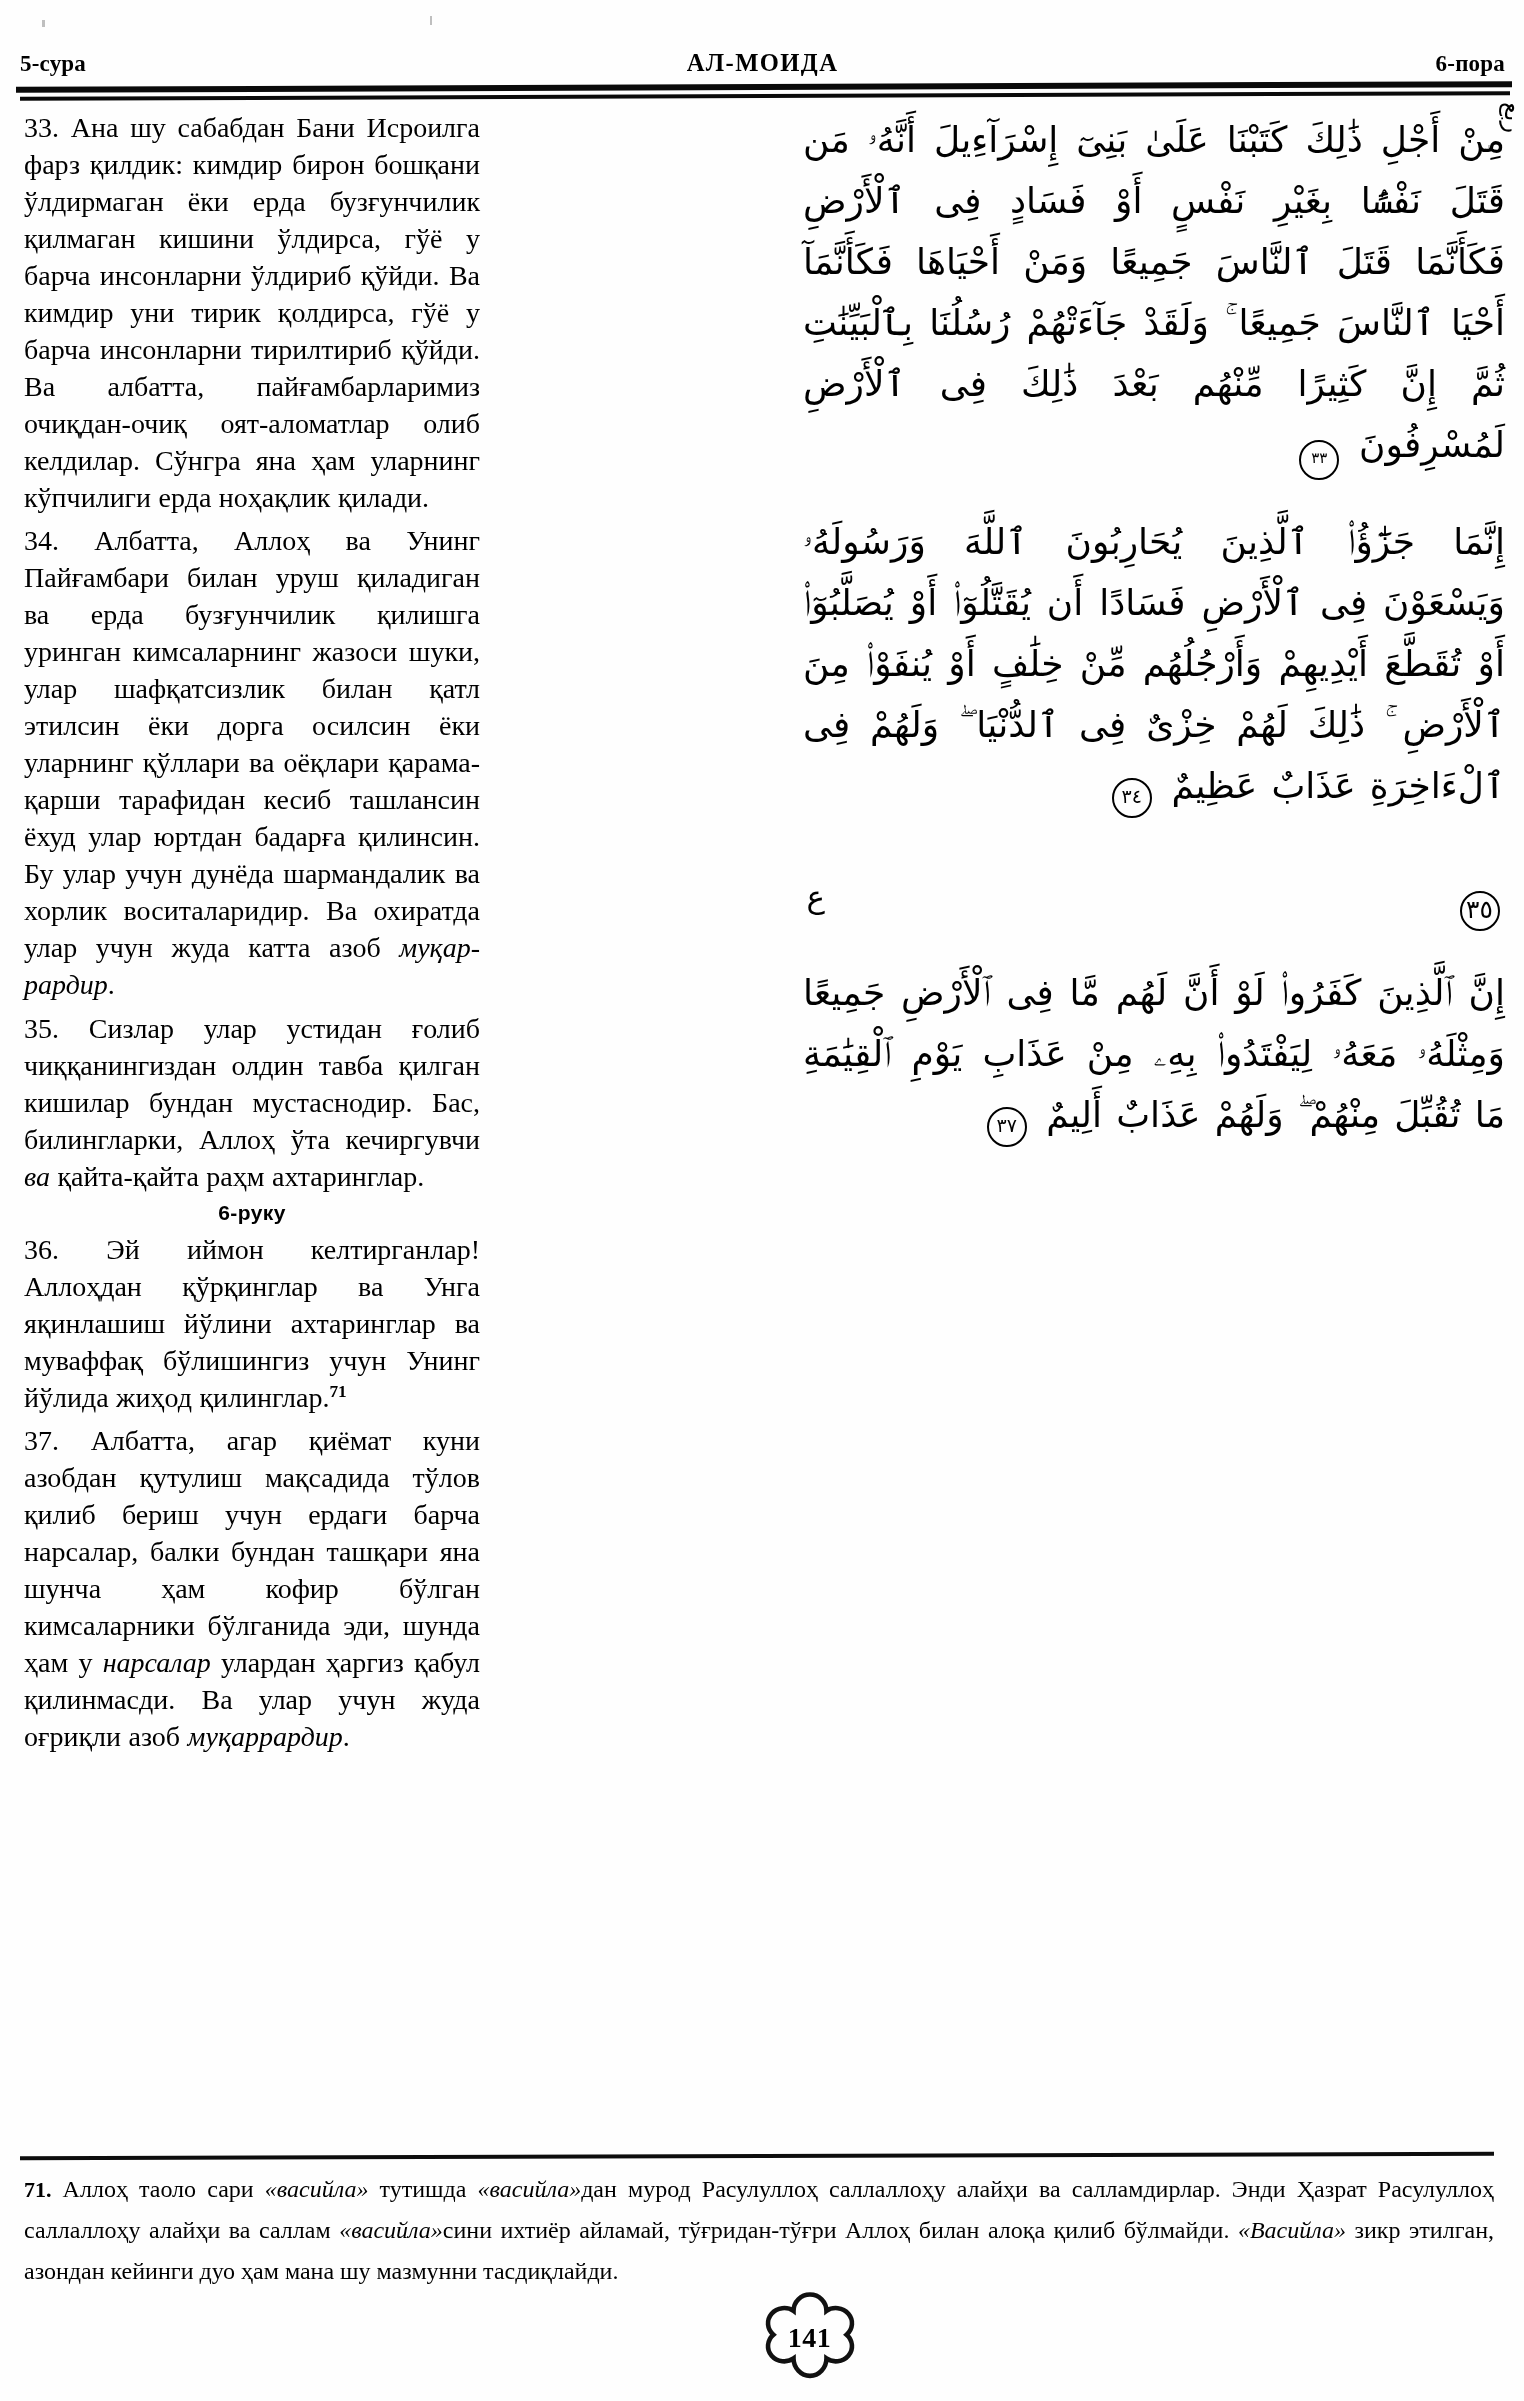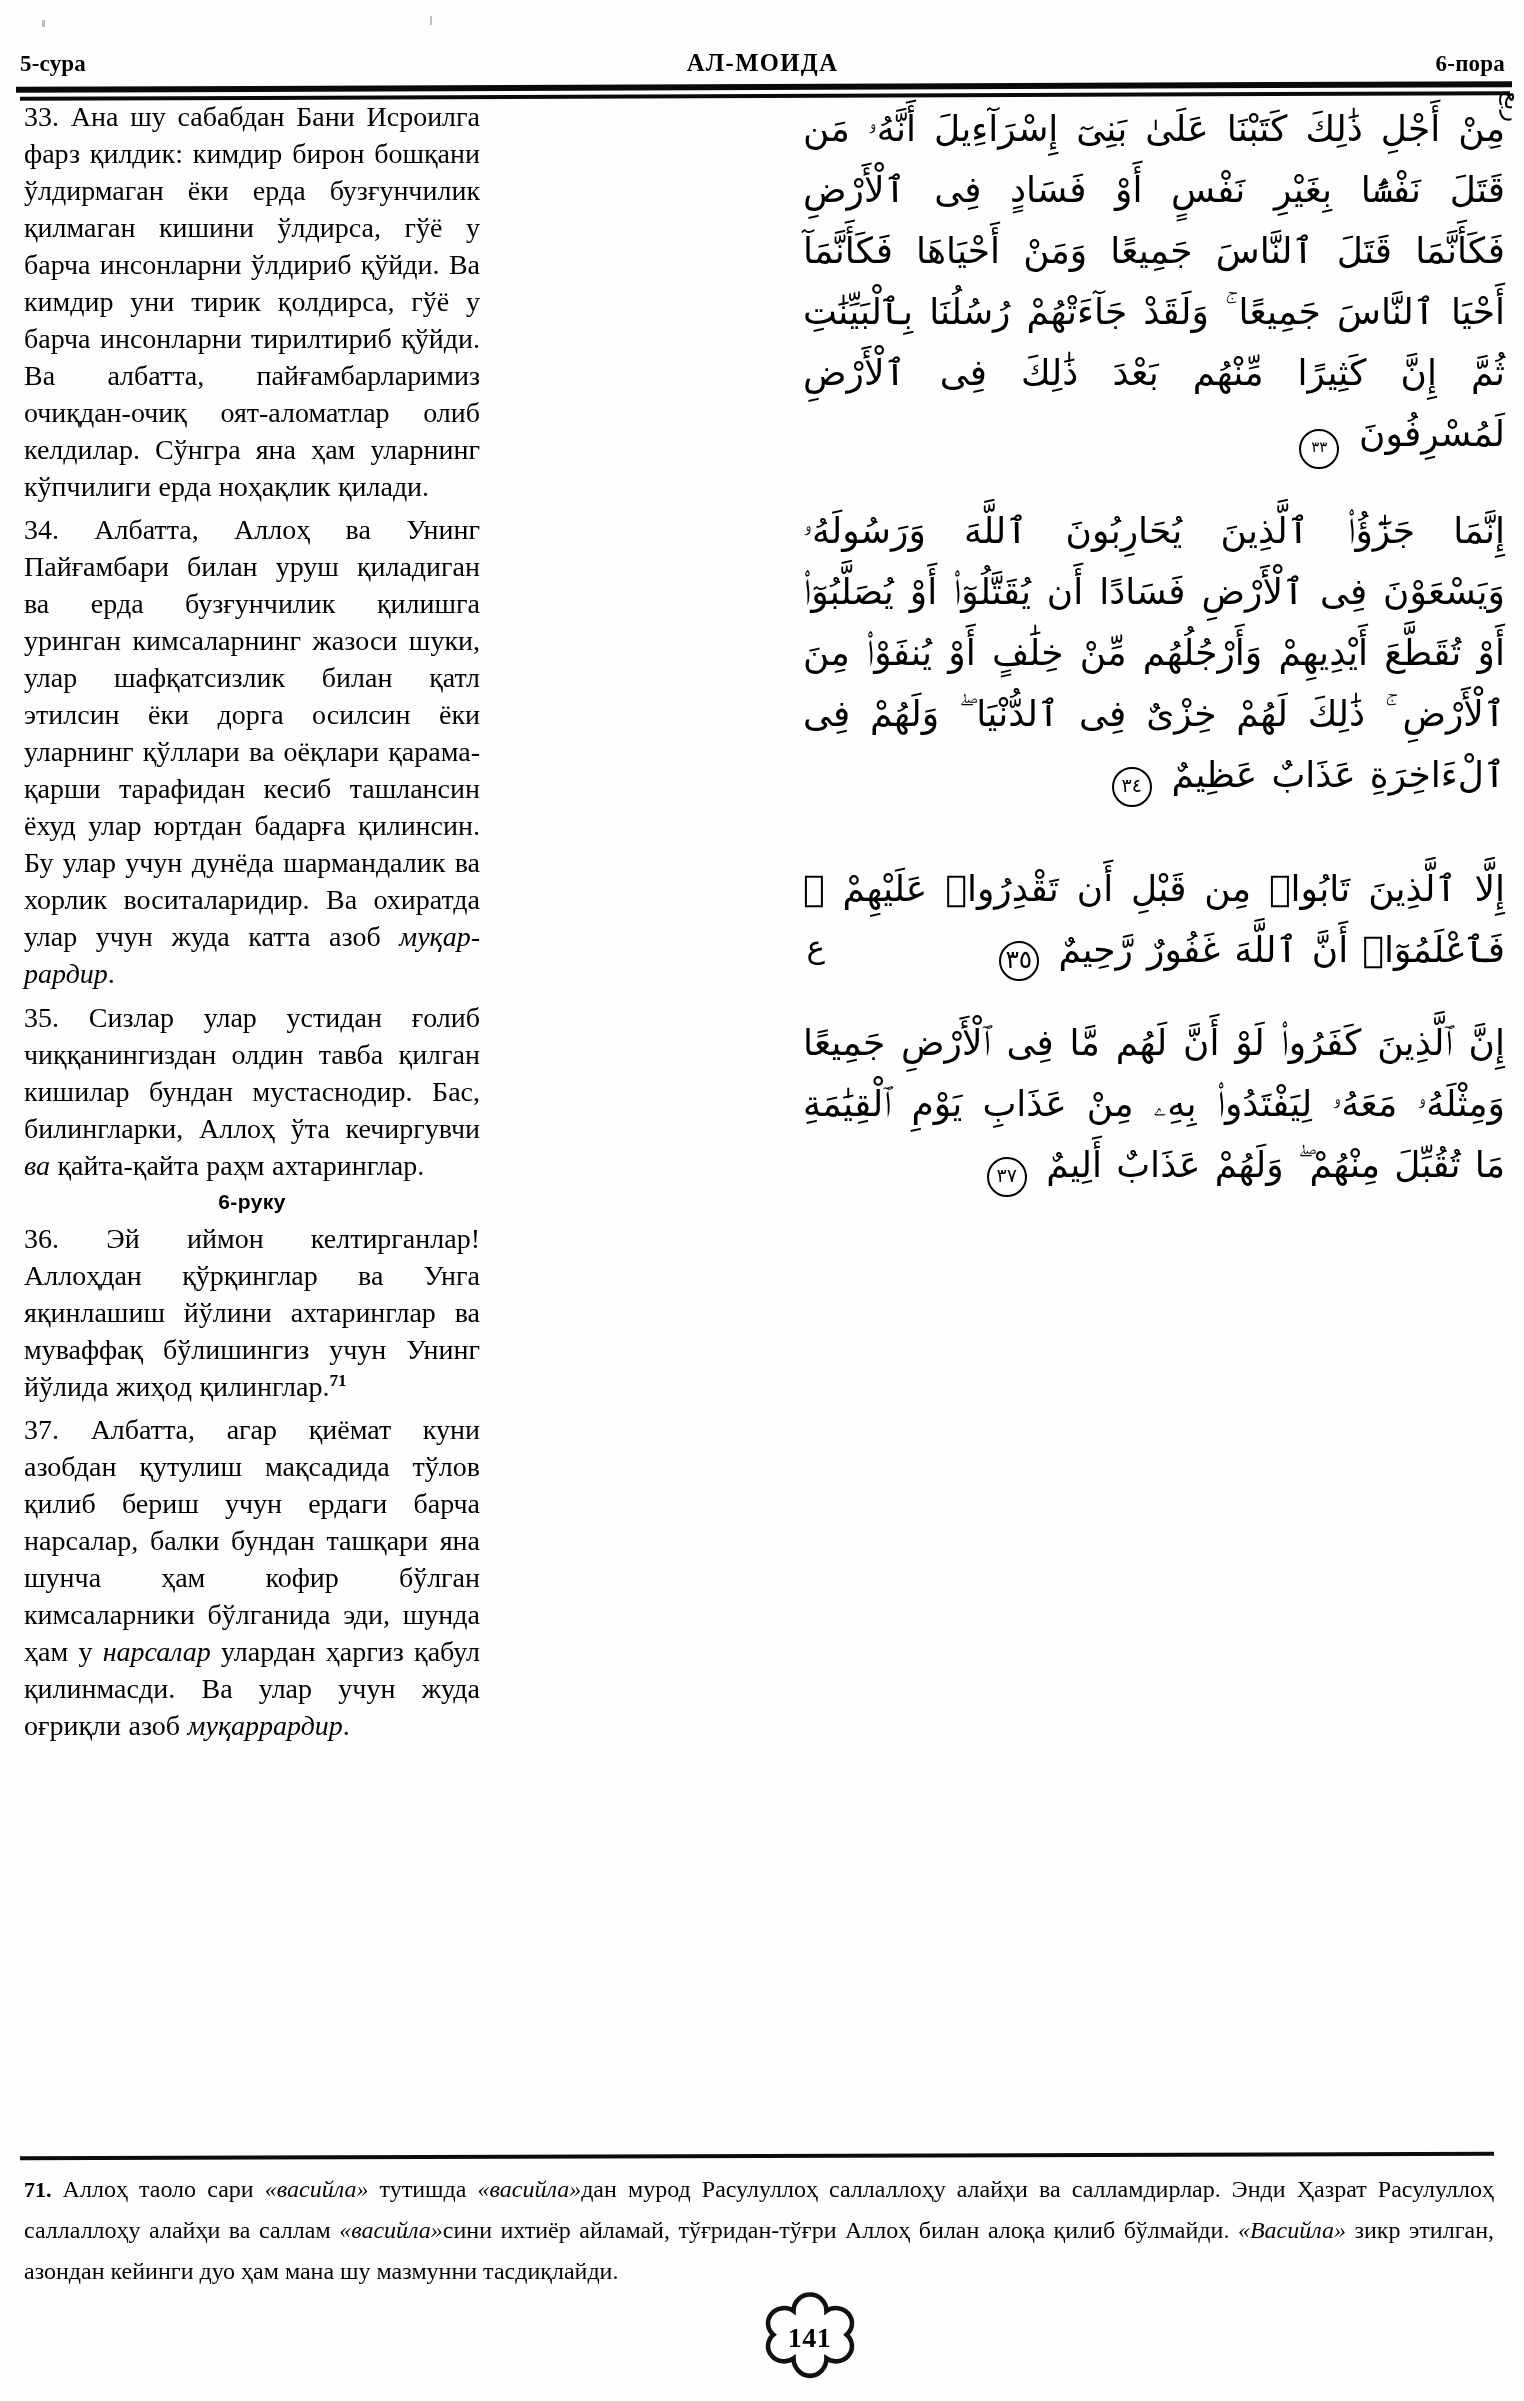--- a/index.html
+++ b/index.html
@@ -61,21 +61,21 @@
   }
   .rule-double .r2 {
     position: absolute; top: 10px; left: 3.6px; right: 1.8px;
     height: 3.6px; background: #0a0a0a;
     transform: rotate(-0.22deg);
   }
 
   
   .body-area {
     position: absolute;
-    top: 98px;
+    top: 109px;
     left: 0;
     width: 1425px;
     height: 1988px;
   }
 
   .col-uz {
     position: absolute;
     top: 0;
     left: 24px;
     width: 456px;
@@ -259,21 +259,20 @@
         <span class="juz-glyph">ربع</span>
         <span>مِنْ أَجْلِ ذَٰلِكَ كَتَبْنَا عَلَىٰ بَنِىٓ إِسْرَآءِيلَ أَنَّهُۥ مَن قَتَلَ نَفْسًۢا بِغَيْرِ نَفْسٍ أَوْ فَسَادٍ فِى ٱلْأَرْضِ فَكَأَنَّمَا قَتَلَ ٱلنَّاسَ جَمِيعًا وَمَنْ أَحْيَاهَا فَكَأَنَّمَآ أَحْيَا ٱلنَّاسَ جَمِيعًا ۚ وَلَقَدْ جَآءَتْهُمْ رُسُلُنَا بِٱلْبَيِّنَٰتِ ثُمَّ إِنَّ كَثِيرًا مِّنْهُم بَعْدَ ذَٰلِكَ فِى ٱلْأَرْضِ لَمُسْرِفُونَ</span>
         
       <span style="display: inline-block; border: 2.3px solid rgb(0, 0, 0); border-radius: 50%; width: 36px; height: 36px; line-height: 33px; text-align: center; font-size: 15px; margin: 0px 5.5px; vertical-align: -5.5px;">٣٣</span></div>
 
       <div class="ar-block b2">
         <span>إِنَّمَا جَزَٰٓؤُا۟ ٱلَّذِينَ يُحَارِبُونَ ٱللَّهَ وَرَسُولَهُۥ وَيَسْعَوْنَ فِى ٱلْأَرْضِ فَسَادًا أَن يُقَتَّلُوٓا۟ أَوْ يُصَلَّبُوٓا۟ أَوْ تُقَطَّعَ أَيْدِيهِمْ وَأَرْجُلُهُم مِّنْ خِلَٰفٍ أَوْ يُنفَوْا۟ مِنَ ٱلْأَرْضِ ۚ ذَٰلِكَ لَهُمْ خِزْىٌ فِى ٱلدُّنْيَا ۖ وَلَهُمْ فِى ٱلْءَاخِرَةِ عَذَابٌ عَظِيمٌ</span>
       <span style="display: inline-block; border: 2.3px solid rgb(0, 0, 0); border-radius: 50%; width: 36px; height: 36px; line-height: 33px; text-align: center; font-size: 19px; margin: 0px 5.5px; vertical-align: -5.5px;">٣٤</span></div>
 
       <div class="ar-block b3">
-        <span>إِلَّا ٱلَّذِينَ تَابُوا۟ مِن قَبْلِ أَن تَقْدِرُوا۟ عَلَيْهِمْ ۖ فَٱعْلَمُوٓا۟ أَنَّ ٱللَّهَ غَفُورٌ رَّحِيمٌ</span>
         <span class="ruku-ar">ع</span>
       <span style="display: inline-block; border: 2.3px solid rgb(0, 0, 0); border-radius: 50%; width: 36px; height: 36px; line-height: 33px; text-align: center; font-size: 25px; margin: 0px 5.5px; vertical-align: -5.5px;">٣٥</span></div>
 
 
       <div class="ar-block b5">
         <span>إِنَّ ٱلَّذِينَ كَفَرُوا۟ لَوْ أَنَّ لَهُم مَّا فِى ٱلْأَرْضِ جَمِيعًا وَمِثْلَهُۥ مَعَهُۥ لِيَفْتَدُوا۟ بِهِۦ مِنْ عَذَابِ يَوْمِ ٱلْقِيَٰمَةِ مَا تُقُبِّلَ مِنْهُمْ ۖ وَلَهُمْ عَذَابٌ أَلِيمٌ</span>
       <span style="display: inline-block; border: 2.3px solid rgb(0, 0, 0); border-radius: 50%; width: 36px; height: 36px; line-height: 33px; text-align: center; font-size: 19px; margin: 0px 5.5px; vertical-align: -5.5px;">٣٧</span></div>
 
     </div>
   </div>

